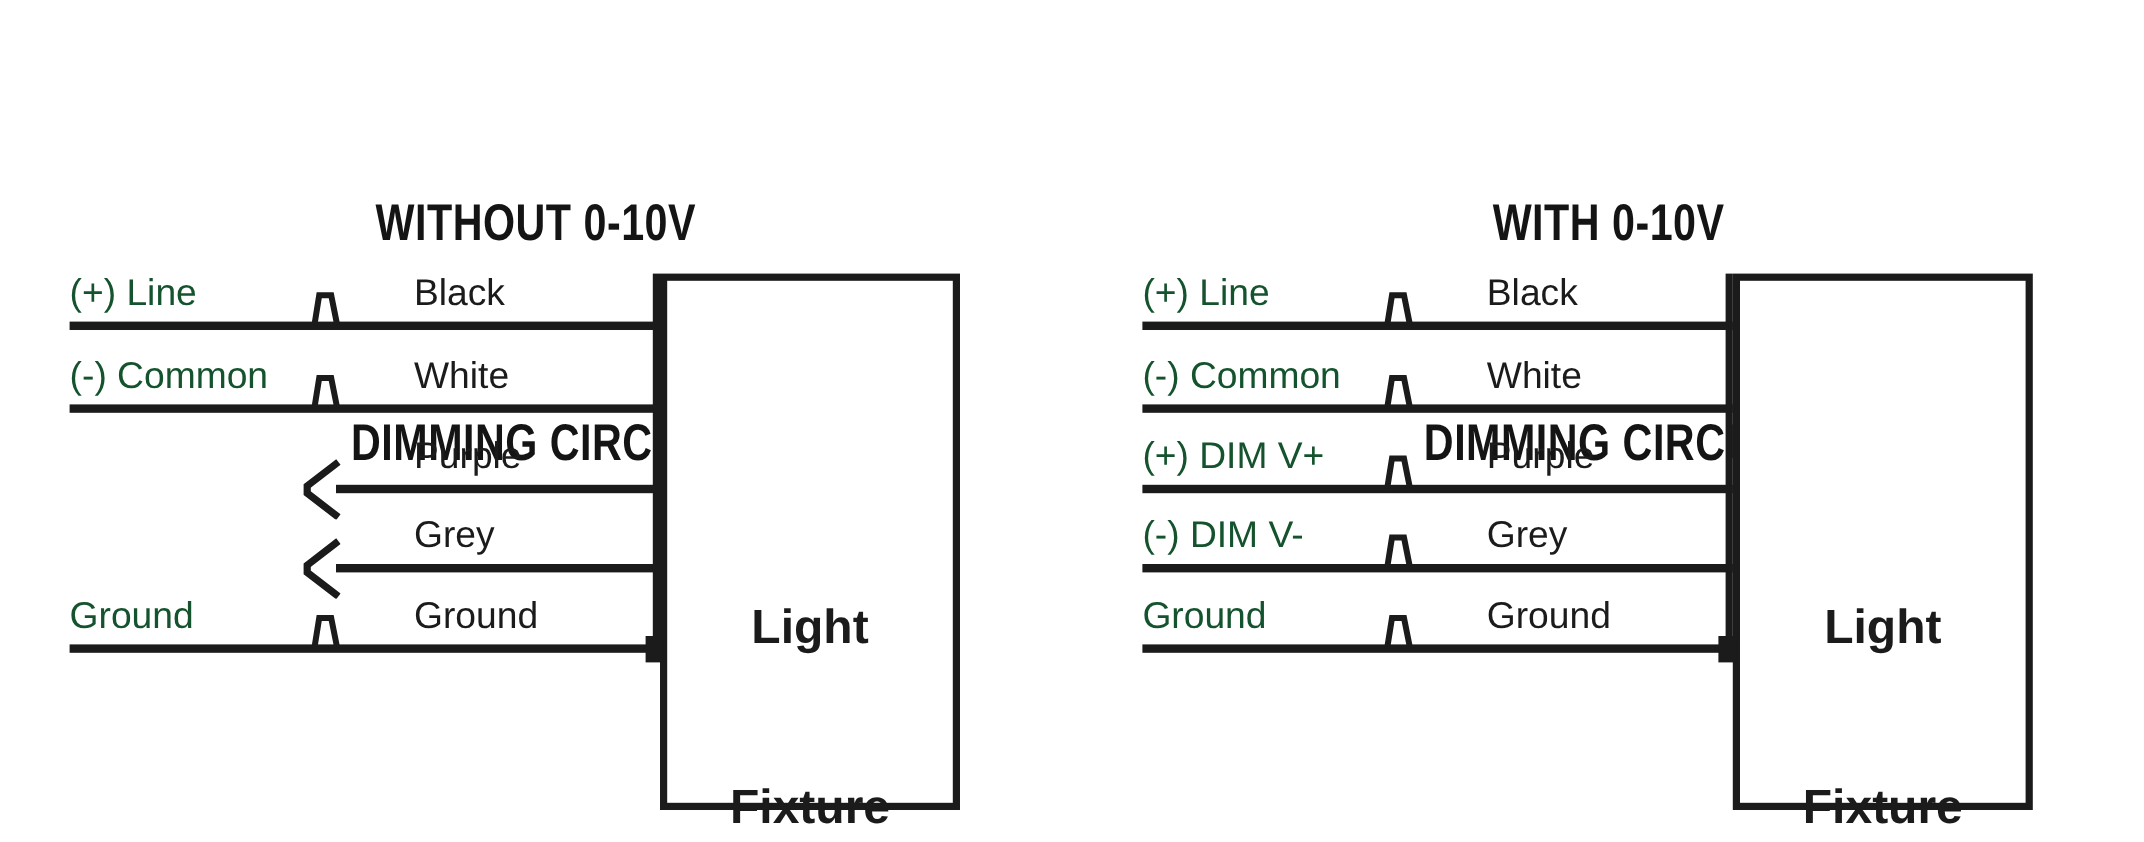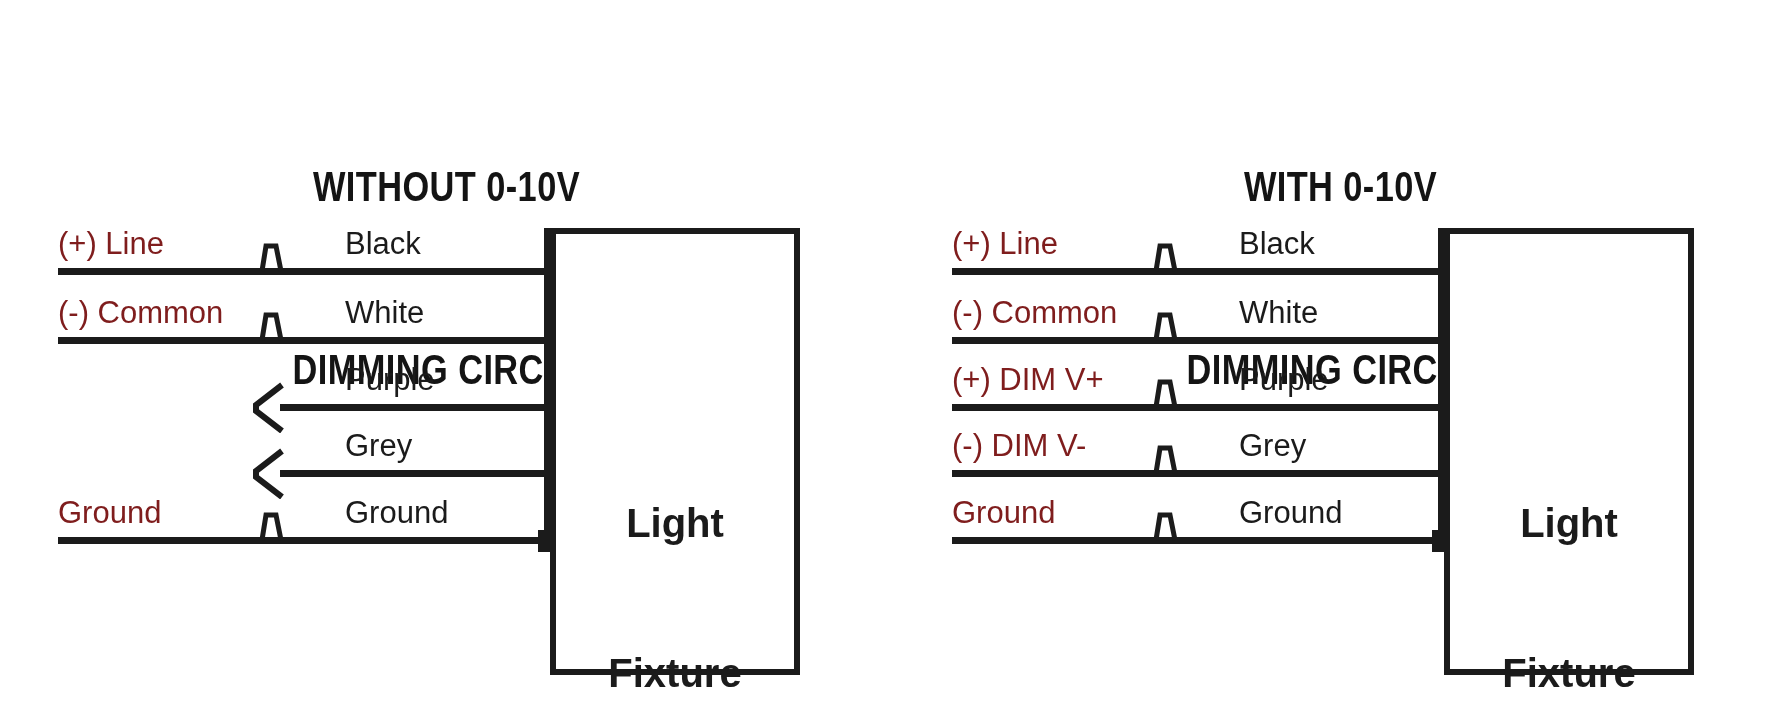--- a/index.html
+++ b/index.html
@@ -64,21 +64,21 @@
     position:absolute;
     height:7px;
     background:#1b1b1b;
     top:0;
   }
   .wire-label-left{
     position:absolute;
     bottom:9px;
     font-size:31px;
     line-height:1;
-    color:#7f1d1d;
+    color:#14532d;
     white-space:nowrap;
   }
   .wire-label-right{
     position:absolute;
     bottom:9px;
     font-size:31px;
     line-height:1;
     color:#1b1b1b;
     white-space:nowrap;
   }

